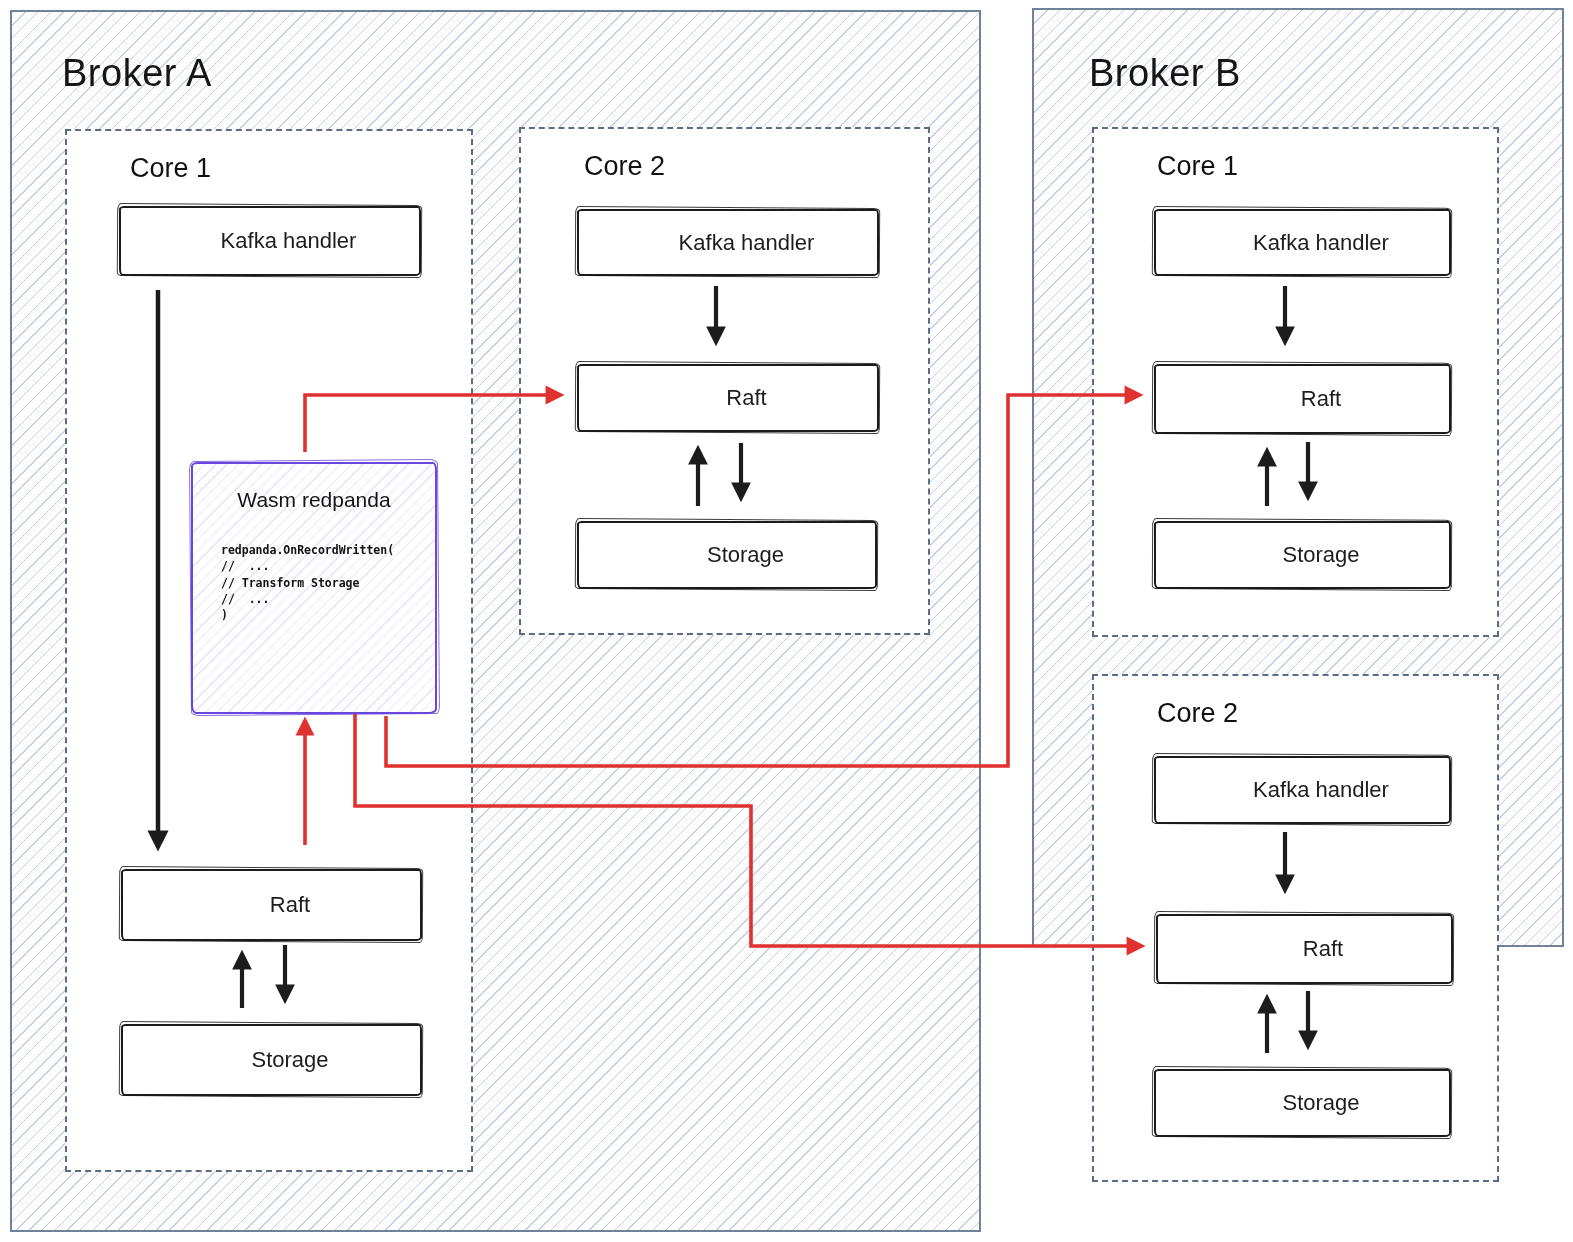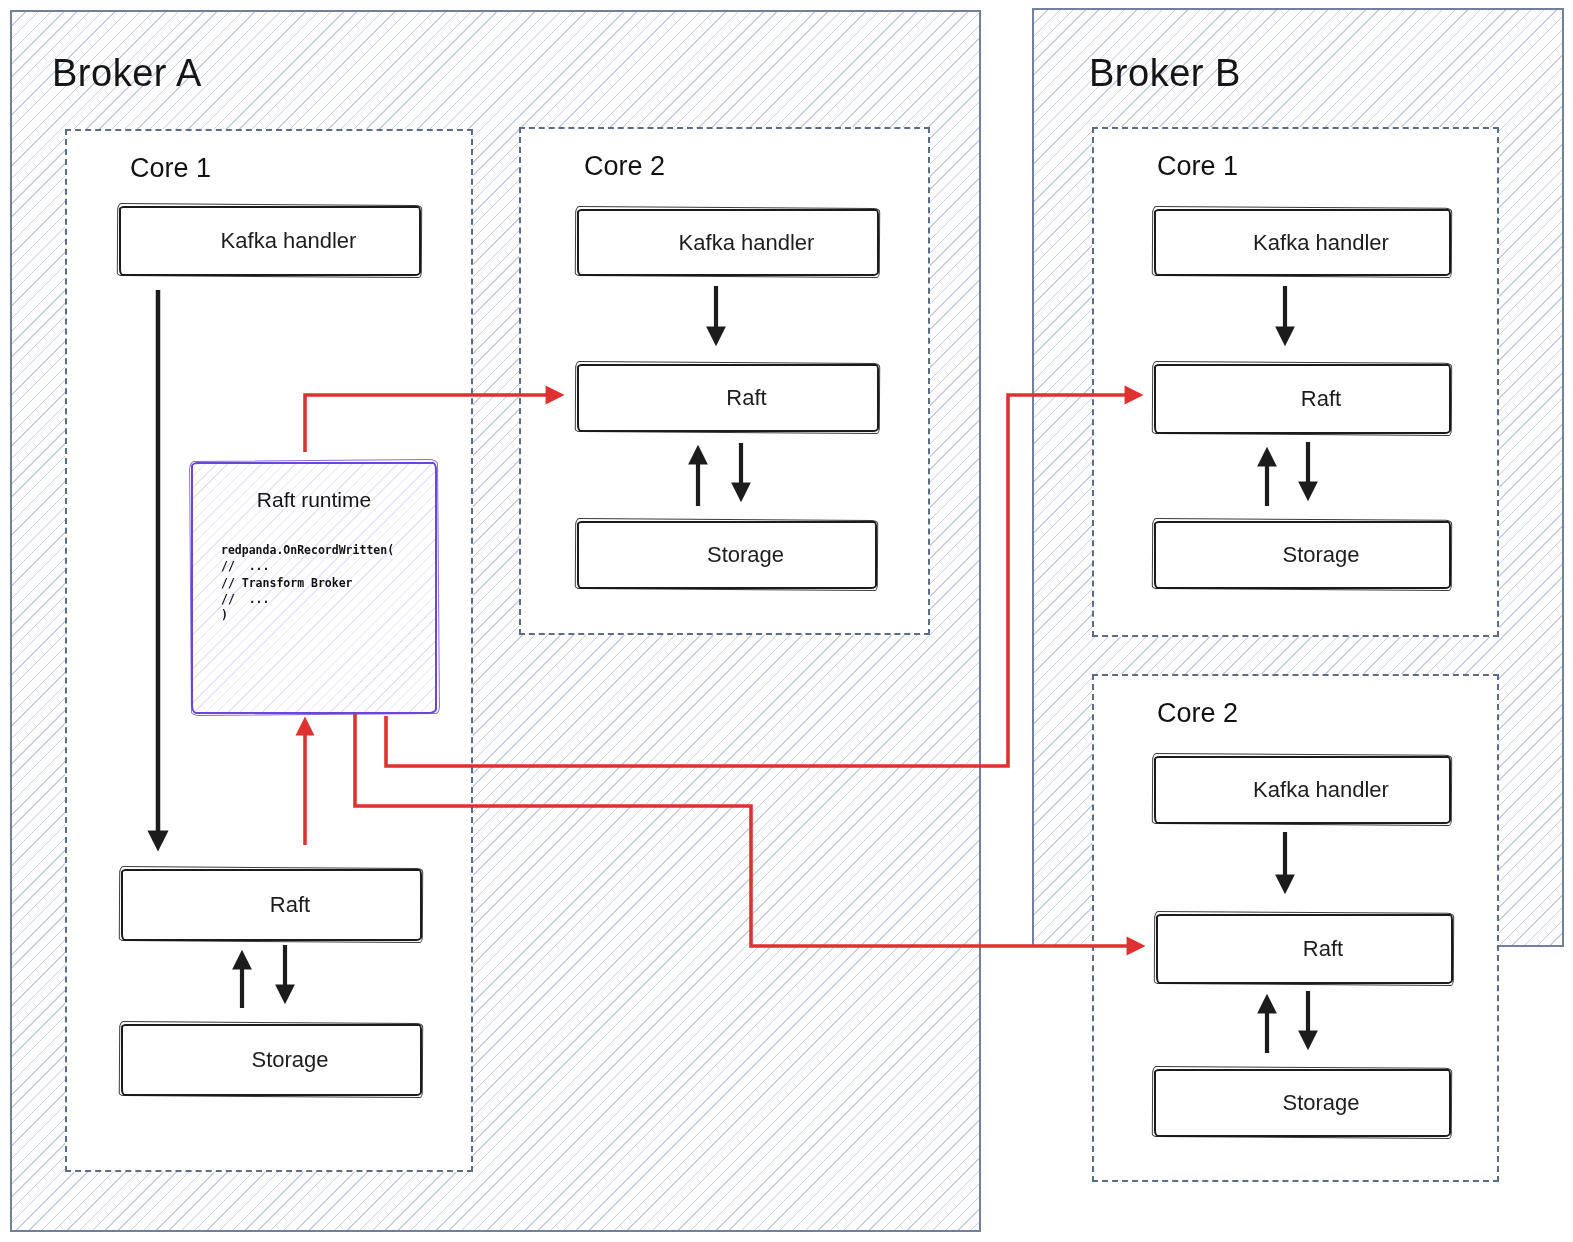--- a/index.html
+++ b/index.html
@@ -29,21 +29,21 @@
   }
   .broker-a { left: 10px; top: 10px; width: 971px; height: 1222px; }
   .broker-b { left: 1032px; top: 8px; width: 532px; height: 939px; }
 
   .broker-title {
     position: absolute;
     font-size: 38px;
     color: #151515;
     letter-spacing: 0.5px;
   }
-  .broker-a .broker-title { left: 40px; top: 40px; text-align: right; }
+  .broker-a .broker-title { left: 50px; top: 40px; text-align: right; }
   .broker-b .broker-title { left: 55px; top: 42px; }
 
   
   .core {
     position: absolute;
     background: #ffffff;
     border: 2px dashed #5c6c87;
   }
   .core-a1 { left: 53px; top: 117px; width: 408px; height: 1043px; }
   .core-a2 { left: 507px; top: 115px; width: 411px; height: 508px; }
@@ -160,25 +160,25 @@
     <div class="broker-title">Broker A</div>
 
     <div class="core core-a1">
       <div class="core-title">Core 1</div>
 
       <div class="node a1-kafka">
         <span class="node-label">Kafka handler</span>
       </div>
 
       <div class="wasm-box">
-        <div class="wasm-title">Raft runtime</div>
+        <div class="wasm-title">Wasm redpanda</div>
         <div class="wasm-code">
           <div class="code-line">redpanda.OnRecordWritten(</div>
           <div class="code-line">//  ...</div>
-          <div class="code-line">// Transform Broker</div>
+          <div class="code-line">// Transform Storage</div>
           <div class="code-line">//  ...</div>
           <div class="code-line">)</div>
         </div>
       </div>
 
       <div class="node a1-raft">
         <span class="node-label">Raft</span>
       </div>
 
       <div class="node a1-storage">

